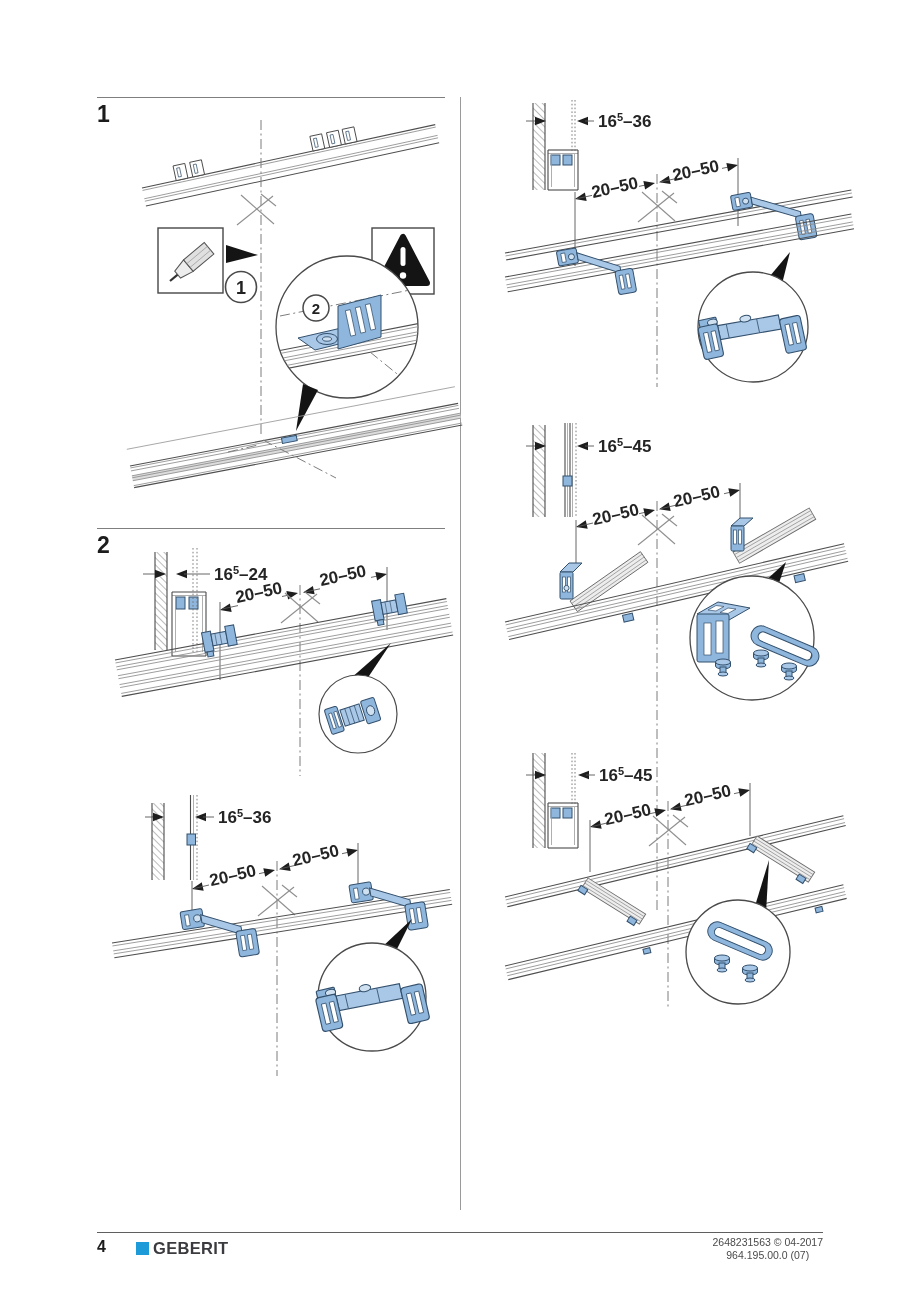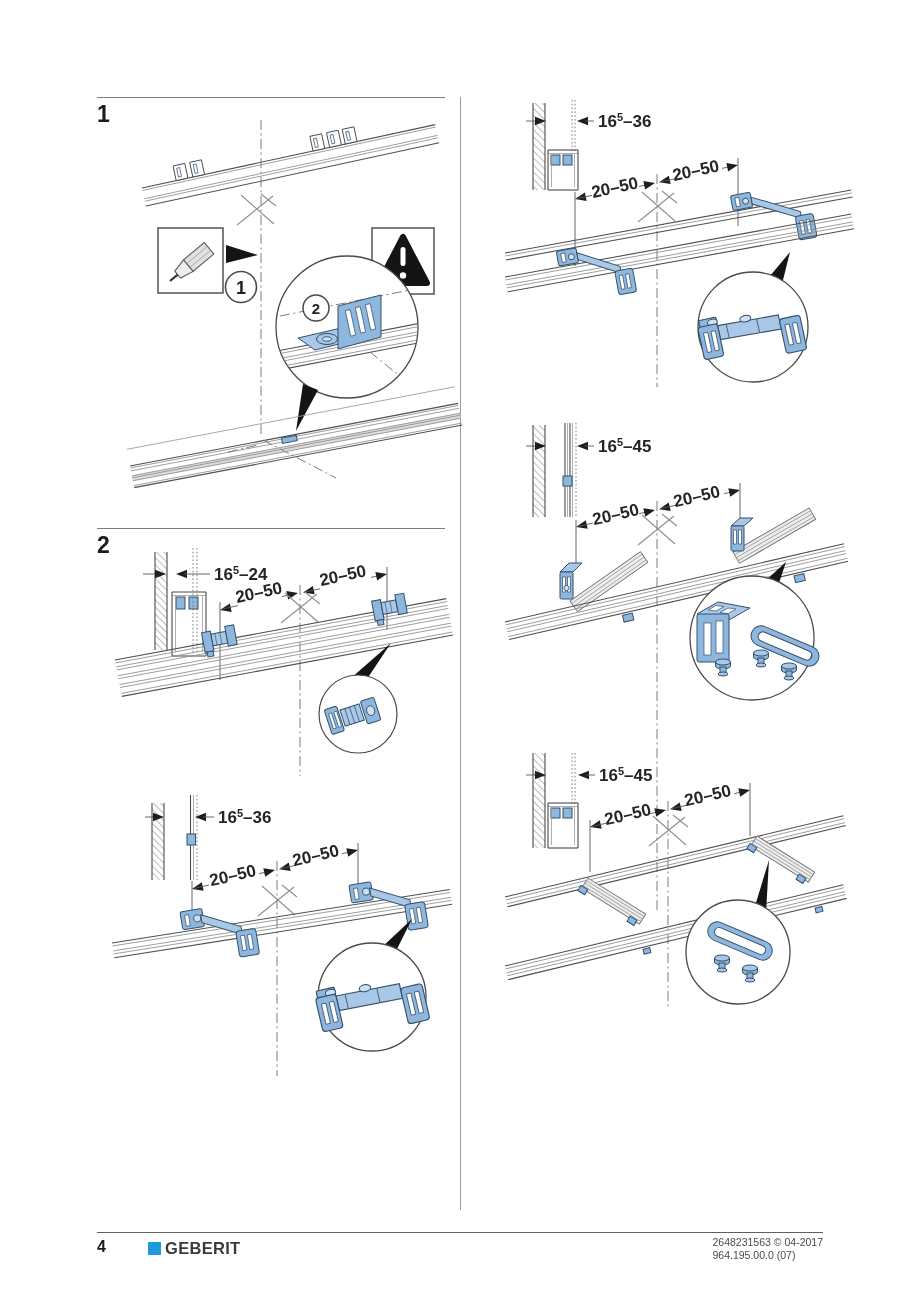--- a/index.html
+++ b/index.html
@@ -30,21 +30,21 @@
   .circ{fill:#ffffff;stroke:#4a4a4a;stroke-width:1.3;}
   .wedge{fill:#141414;}
   .gray{fill:#ededed;stroke:#6b6b6b;stroke-width:.9;}
 
   
   #footer-line{position:absolute;height:1px;background:#5f5f5f;}
   #page-number{position:absolute;font:700 16px "Liberation Sans",sans-serif;color:#1c1c1c;}
   #brand{position:absolute;display:flex;align-items:center;gap:4px;}
   #brand .sq{width:13px;height:13px;background:#1d9bd8;}
   #brand .bt{font:700 16.5px "Liberation Sans",sans-serif;letter-spacing:.3px;color:#3b3b3f;}
-  #doc-ref{position:absolute;text-align:left;font:400 10.5px "Liberation Sans",sans-serif;
+  #doc-ref{position:absolute;text-align:center;font:400 10.5px "Liberation Sans",sans-serif;
            color:#4a4a4a;line-height:13px;}
 </style>
 </head>
 <body>
 
 <div id="page">
 
   <div class="secline" style="left:97px;top:97px;width:348px;"></div>
   <div class="secnum" style="left:97px;top:101px;">1</div>
   <div class="secline" style="left:97px;top:528px;width:348px;"></div>
@@ -598,21 +598,21 @@
         <circle class="circ" cx="738" cy="952" r="52"></circle>
         <use href="#strap" transform="translate(740,941) rotate(23) scale(.95)"></use>
         <use href="#rivet" transform="translate(722,964)"></use>
         <use href="#rivet" transform="translate(750,974)"></use>
       </g>
     </g>
   </svg>
 
   <div id="footer-line" style="left:97px;top:1232px;width:726px;"></div>
   <div id="page-number" style="left:97px;top:1238px;">4</div>
-  <div id="brand" style="left:148px;top:1239px;">
+  <div id="brand" style="left:136px;top:1239px;">
     <span class="sq"></span>
     <span class="bt">GEBERIT</span>
   </div>
   <div id="doc-ref" style="right:97px;top:1236px;">
     <div>2648231563 © 04-2017</div>
     <div>964.195.00.0 (07)</div>
   </div>
 </div>
 
 </body></html>

